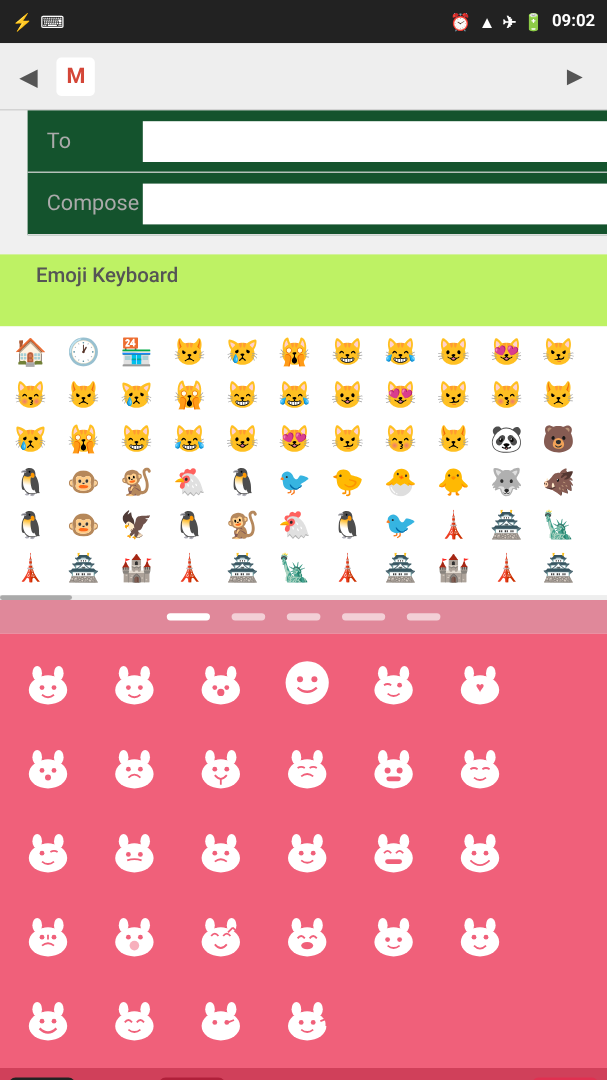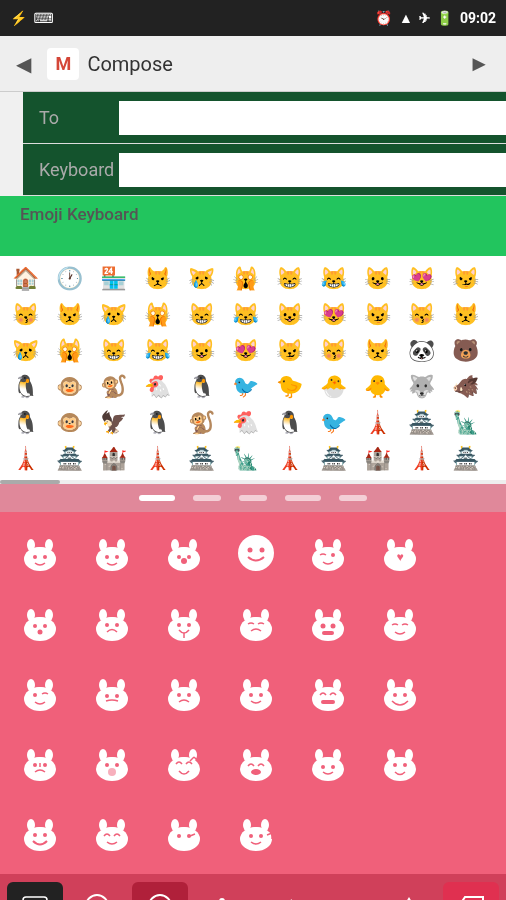--- a/index.html
+++ b/index.html
@@ -110,23 +110,24 @@
       flex: 1;
       font-size: 16px;
       color: #333;
       outline: none;
       border: none;
       padding: 8px 0;
     }
 
     
     #body-area {
-      background: #22c55e;
-      padding: 8px 16px 4px 20px;
+      background: #bef264;
+      padding: 8px 16px 4px 30px;
       min-height: 60px;
+      margin-top: 16px;
     }
     .body-text {
       font-size: 17px;
       color: #555;
       font-weight: 500;
     }
 
     
     #emoji-keyboard-bw {
       background: white;
@@ -259,32 +260,31 @@
     <span>09:02</span>
   </div>
 </div>
 
 <div id="app-bar">
   <div class="app-bar-left">
     <span class="back-btn">◀</span>
     <div class="gmail-icon">
       <span class="gmail-m">M</span>
     </div>
-    <span class="app-title">Compose</span>
   </div>
   <span class="send-btn">►</span>
 </div>
 
 <div id="compose-area">
   <div class="field-row">
     <span class="field-label">To</span>
     <input class="field-input" type="text" style="">
   </div>
   <div class="field-row">
-    <span class="field-label">Keyboard</span>
+    <span class="field-label">Compose</span>
     <input class="field-input" type="text" style="">
   </div>
 </div>
 
 <div id="body-area">
   <span class="body-text">Emoji Keyboard</span>
 </div>
 
 <div id="emoji-keyboard-bw">
   <div class="emoji-grid-bw">

